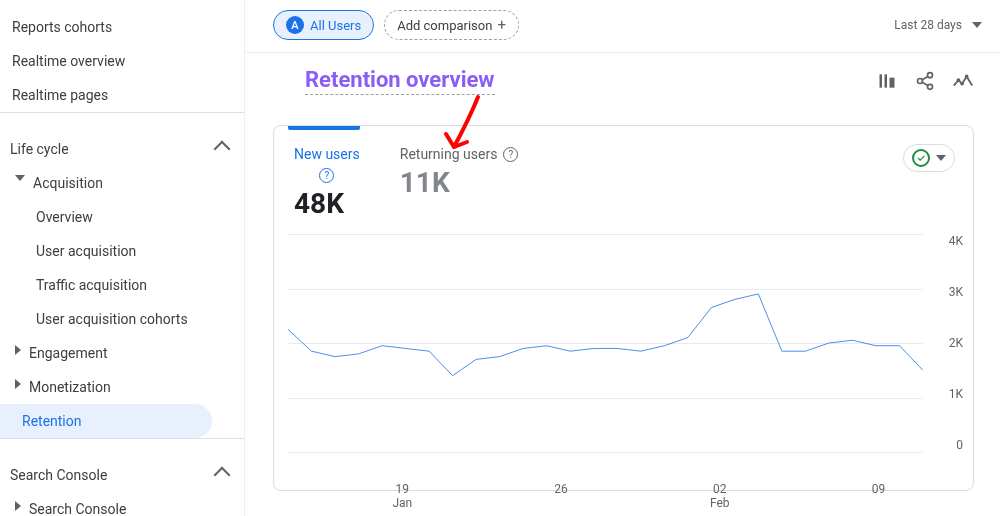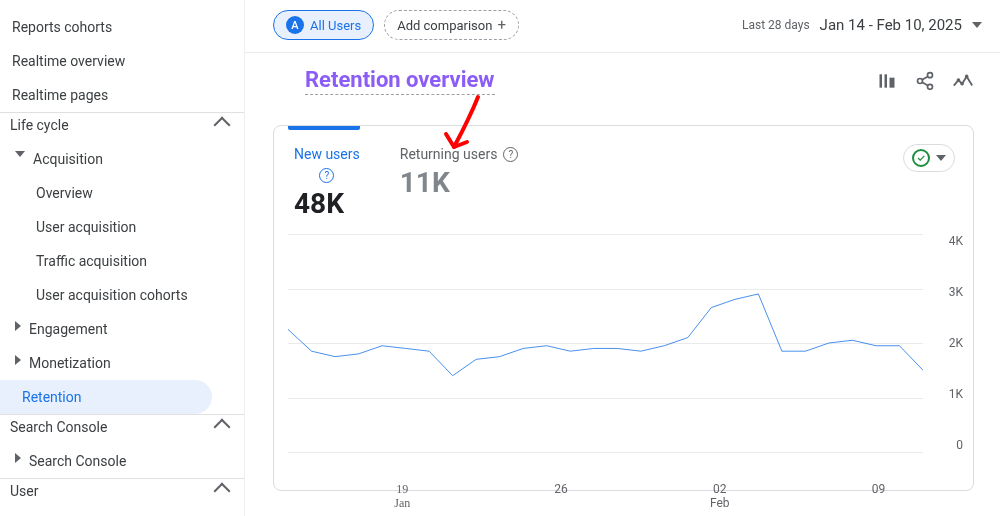--- a/index.html
+++ b/index.html
@@ -1,21 +1,21 @@
 <!DOCTYPE html>
 <html><head>
 <meta charset="utf-8">
 <style>
 * { box-sizing: border-box; margin: 0; padding: 0; }
 body { font-family: 'Google Sans', Roboto, Arial, sans-serif; background: #fff; width: 1000px; height: 516px; overflow: hidden; font-size: 14px; color: #202124; }
 .layout { display: flex; height: 100%; }
 .sidebar { width: 245px; flex-shrink: 0; padding: 10px 0 0 0; border-right: 1px solid #eee; overflow: hidden;}
 .side-item { padding: 9px 12px 9px 12px; cursor: pointer; font-size: 14px; color: #3c4043;}
 .side-group { display: flex; align-items: center; justify-content: space-between; padding: 9px 16px 9px 10px; cursor: pointer; color: #3c4043; }
-.side-group.top { border-top: 1px solid #e0e0e0; padding-top:4px;gap:10px;}
+.side-group.top { border-top: 1px solid #e0e0e0; padding-top:28px;gap:10px;}
 .side-sub { padding: 9px 12px 9px 36px; cursor: pointer; color: #3c4043;}
 .side-sub.active { background: #e8f0fe; color: #1a73e8; border-radius: 0 20px 20px 0; margin-right: 32px;}
 .side-row { display:flex; align-items:flex-start; padding: 9px 12px 9px 15px; cursor:pointer; color:#3c4043;}
 .caret { width:0; height:0; border-style:solid; display:inline-block; margin-right:8px;}
 .caret.right { border-width: 5px 0 5px 6px; border-color: transparent transparent transparent #5f6368; }
 .caret.down { border-width: 6px 5px 0 5px; border-color: #5f6368 transparent transparent transparent; }
 .chev { width: 12px; height: 12px; border-right: 2px solid #5f6368; border-bottom: 2px solid #5f6368; transform: rotate(-135deg); }
 .main { flex:1; display:flex; flex-direction:column; }
 .topbar { display:flex; align-items:center; padding: 10px 18px 12px 28px; border-bottom: 1px solid #e8eaed; gap:10px;}
 .pill { display:inline-flex; align-items:center; border-radius: 18px; padding: 5px 12px; font-size: 13px; cursor:pointer;}
@@ -106,21 +106,20 @@
         <span class="circle">A</span>
         <span>All Users</span>
       </div>
       <div class="pill add-comp">
         <span>Add comparison</span>
         <span class="add-plus">+</span>
       </div>
       <div class="spacer"></div>
       <div class="date-range">
         <span class="range-label">Last 28 days</span>
-        <span class="range-value">Jan 14 - Feb 10, 2025</span>
         <span class="caret-down-sm"></span>
       </div>
     </div>
 
     <div class="header">
       <h1>Retention overview</h1>
       <div class="header-icons">
         <div class="hicon">
           <svg viewBox="0 0 24 24" width="20" height="20" fill="#5f6368">
               <rect x="3" y="4" width="3" height="16"></rect>
@@ -185,21 +184,21 @@
           <span>4K</span>
           <span>3K</span>
           <span>2K</span>
           <span>1K</span>
           <span>0</span>
         </div>
         <svg class="chart-svg" viewBox="0 0 100 100" preserveAspectRatio="none">
           <polyline id="chart-line" fill="none" stroke="#1a73e8" stroke-width="0.8" vector-effect="non-scaling-stroke" points="0,43.75 3.7037037037037033,53.75 7.4074074074074066,56.25 11.11111111111111,55.00000000000001 14.814814814814813,51.24999999999999 18.51851851851852,52.5 22.22222222222222,53.75 25.925925925925924,65 29.629629629629626,57.49999999999999 33.33333333333333,56.25 37.03703703703704,52.5 40.74074074074074,51.24999999999999 44.44444444444444,53.75 48.148148148148145,52.5 51.85185185185185,52.5 55.55555555555556,53.75 59.25925925925925,51.24999999999999 62.96296296296296,47.5 66.66666666666666,33.75 70.37037037037037,30.000000000000004 74.07407407407408,27.500000000000004 77.77777777777779,53.75 81.48148148148148,53.75 85.18518518518519,50 88.88888888888889,48.75000000000001 92.5925925925926,51.24999999999999 96.29629629629629,51.24999999999999 100,62.5"></polyline>
         </svg>
         <div class="xaxis" id="xaxis">
-            <div style="position: absolute; left: 18%; transform: translateX(-50%); font-family: Liberation Serif, serif;">
+            <div style="position: absolute; left: 18%; transform: translateX(-50%);">
               <span>19</span>
               <span>Jan</span>
             </div>
             <div style="position: absolute; left: 43%; transform: translateX(-50%);">
               <span>26</span>
             </div>
             <div style="position: absolute; left: 68%; transform: translateX(-50%);">
               <span>02</span>
               <span>Feb</span>
             </div>

